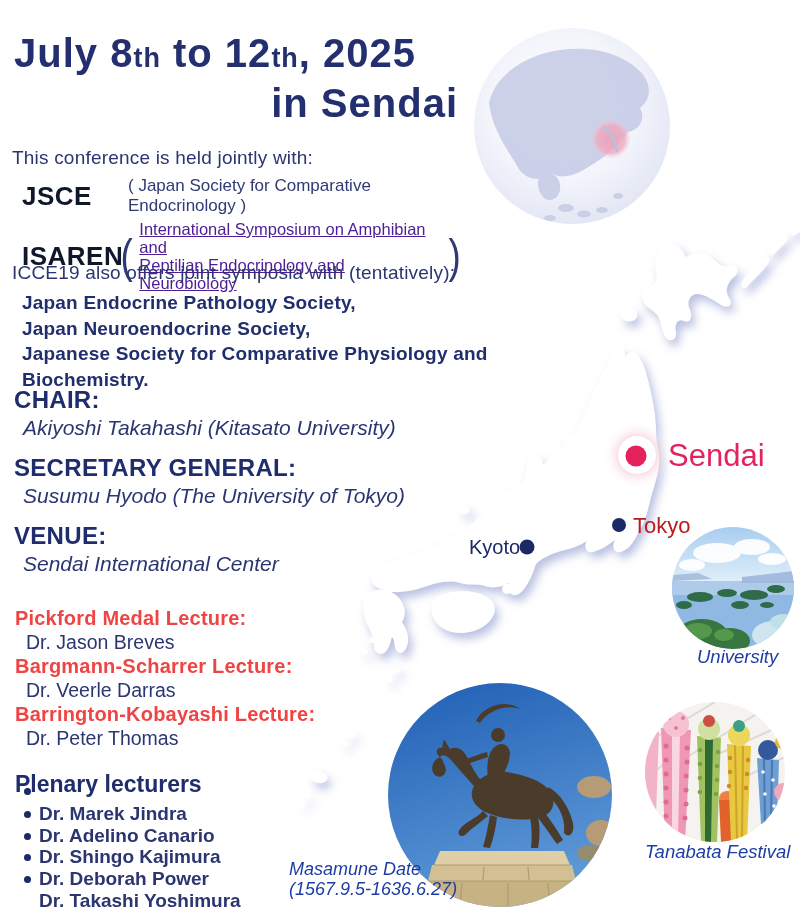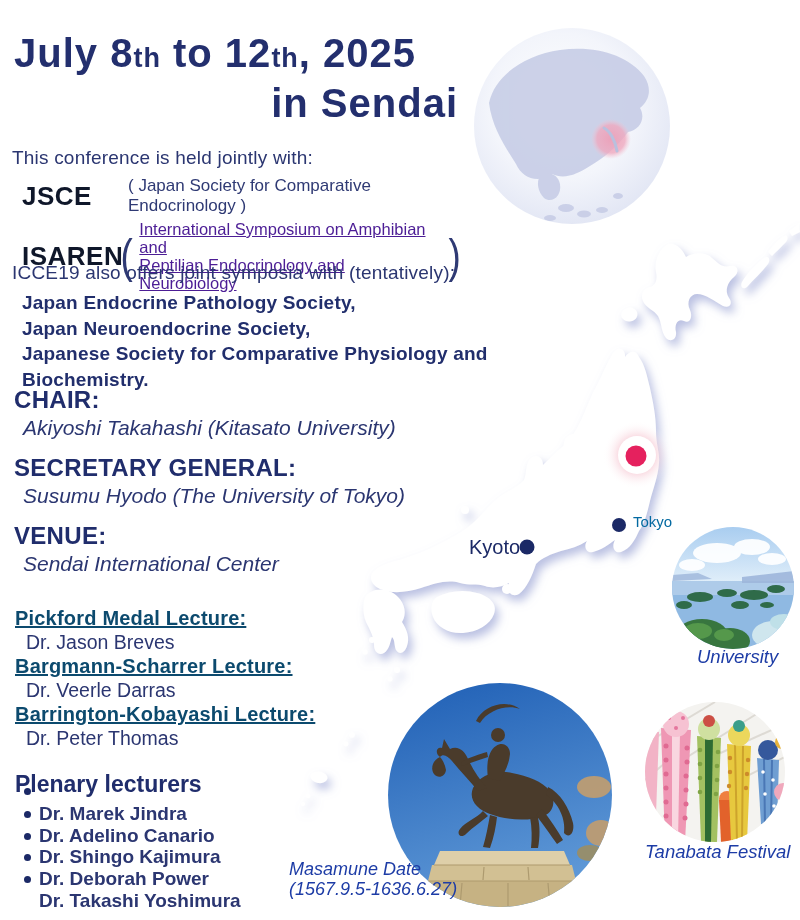--- a/index.html
+++ b/index.html
@@ -34,36 +34,36 @@
   .symposia .item { font-weight:bold; font-size:19px; letter-spacing:.2px; line-height:25.5px; margin-left:10px; color:#212e6c; }
 
   
   .officers { position:absolute; left:14px; top:386px; width:470px; }
   .officer { margin-bottom:14px; }
   .officer .role { font-size:24px; font-weight:bold; color:#202d6c; line-height:28px; letter-spacing:.3px; }
   .officer .name { font-size:21px; font-style:italic; line-height:24px; margin:2px 0 0 9px; color:#2b3671; }
 
   
   .lectures { position:absolute; left:15px; top:606px; width:400px; }
-  .lec-title { font-size:20px; font-weight:bold; color:#0c4a6e; line-height:24px; letter-spacing:.2px;text-decoration:underline; }
+  .lec-title { font-size:20px; font-weight:bold; color:#ef4444; line-height:24px; letter-spacing:.2px; }
   .lec-speaker { font-size:19.5px; line-height:24px; padding-left:11px; }
 
   
   .plenary { position:absolute; left:15px; top:771px; width:280px; }
   .plenary .heading { font-size:23px; font-weight:bold; color:#202d6c; line-height:26px; position:relative; }
   .stray-dot { position:absolute; left:9px; top:17px; width:7px; height:7px; border-radius:50%; background:#1b2966; }
   .plenary ul { list-style:none; margin:6px 0 0 0; padding:0; }
   .plenary li { font-size:19px; line-height:21.7px; padding-left:9px; white-space:nowrap;font-weight:bold; }
   .bullet { display:inline-block; width:7px; height:7px; border-radius:50%; background:#1b2966; margin-right:8px; vertical-align:2px; }
   .bullet.hidden { visibility:hidden; }
 
   
   .map-label { position:absolute; white-space:nowrap; }
   #lbl-sendai { left:668px; top:438px; font-size:31px; color:#e5215e; }
-  #lbl-tokyo  { left:633px; top:513px; font-size:15px; color:#0369a1; }
+  #lbl-tokyo  { left:633px; top:513px; font-size:22px; color:#b91c1c; }
   #lbl-kyoto  { left:469px; top:536px; font-size:20px; color:#1b2966; }
 
   
   .photo { position:absolute; border-radius:50%; overflow:hidden; }
   #photo-matsushima { left:672px; top:527px; width:122px; height:122px; }
   #photo-statue     { left:388px; top:683px; width:224px; height:224px; }
   #photo-tanabata   { left:645px; top:702px; width:140px; height:140px; }
   .photo svg { display:block; width:100%; height:100%; }
 
   .caption { position:absolute; font-style:italic; color:#1d3ca6; white-space:nowrap; }
@@ -420,20 +420,21 @@
     </div>
     <ul>
       <li><span class="bullet"></span><span>Dr. Marek Jindra</span></li>
       <li><span class="bullet"></span><span>Dr. Adelino Canario</span></li>
       <li><span class="bullet"></span><span>Dr. Shingo Kajimura</span></li>
       <li><span class="bullet"></span><span>Dr. Deborah Power</span></li>
       <li><span class="bullet hidden"></span><span>Dr. Takashi Yoshimura</span></li>
     </ul>
   </div>
 
+  <div class="map-label" id="lbl-sendai">Sendai</div>
   <div class="map-label" id="lbl-tokyo">Tokyo</div>
   <div class="map-label" id="lbl-kyoto">Kyoto</div>
 
   <div class="caption" id="cap-matsushima">University</div>
   <div class="caption" id="cap-tanabata">Tanabata Festival</div>
   <div class="caption" id="cap-masamune">
     <div>Masamune Date</div>
     <div>(1567.9.5-1636.6.27)</div>
   </div>
 

